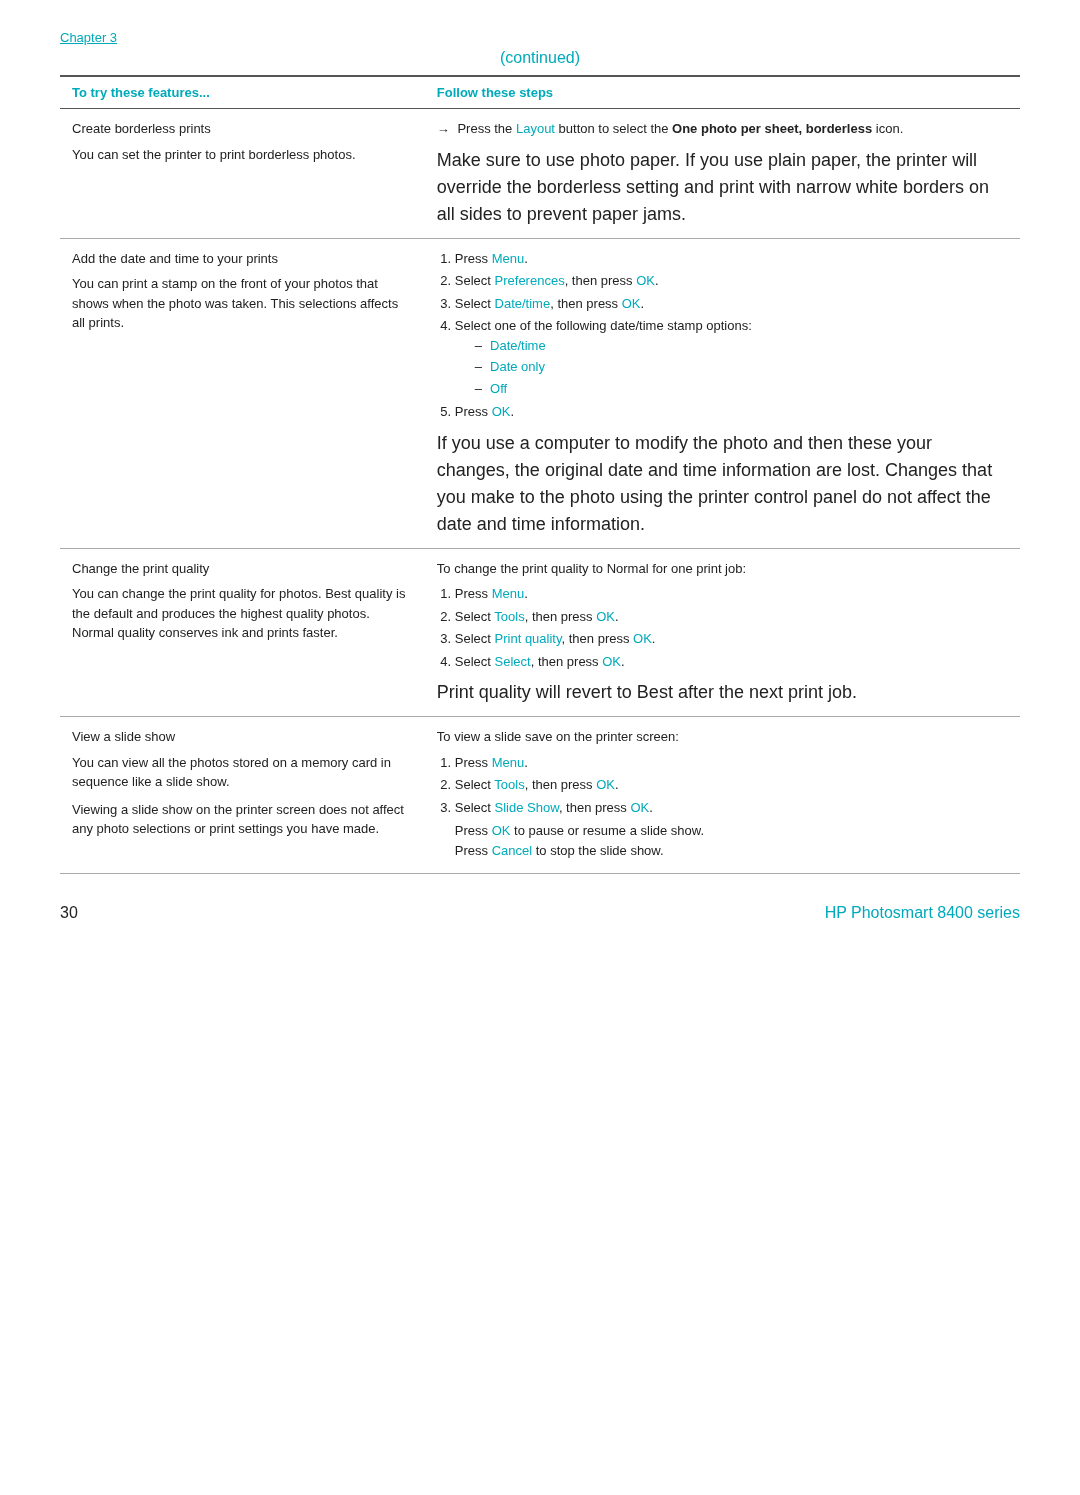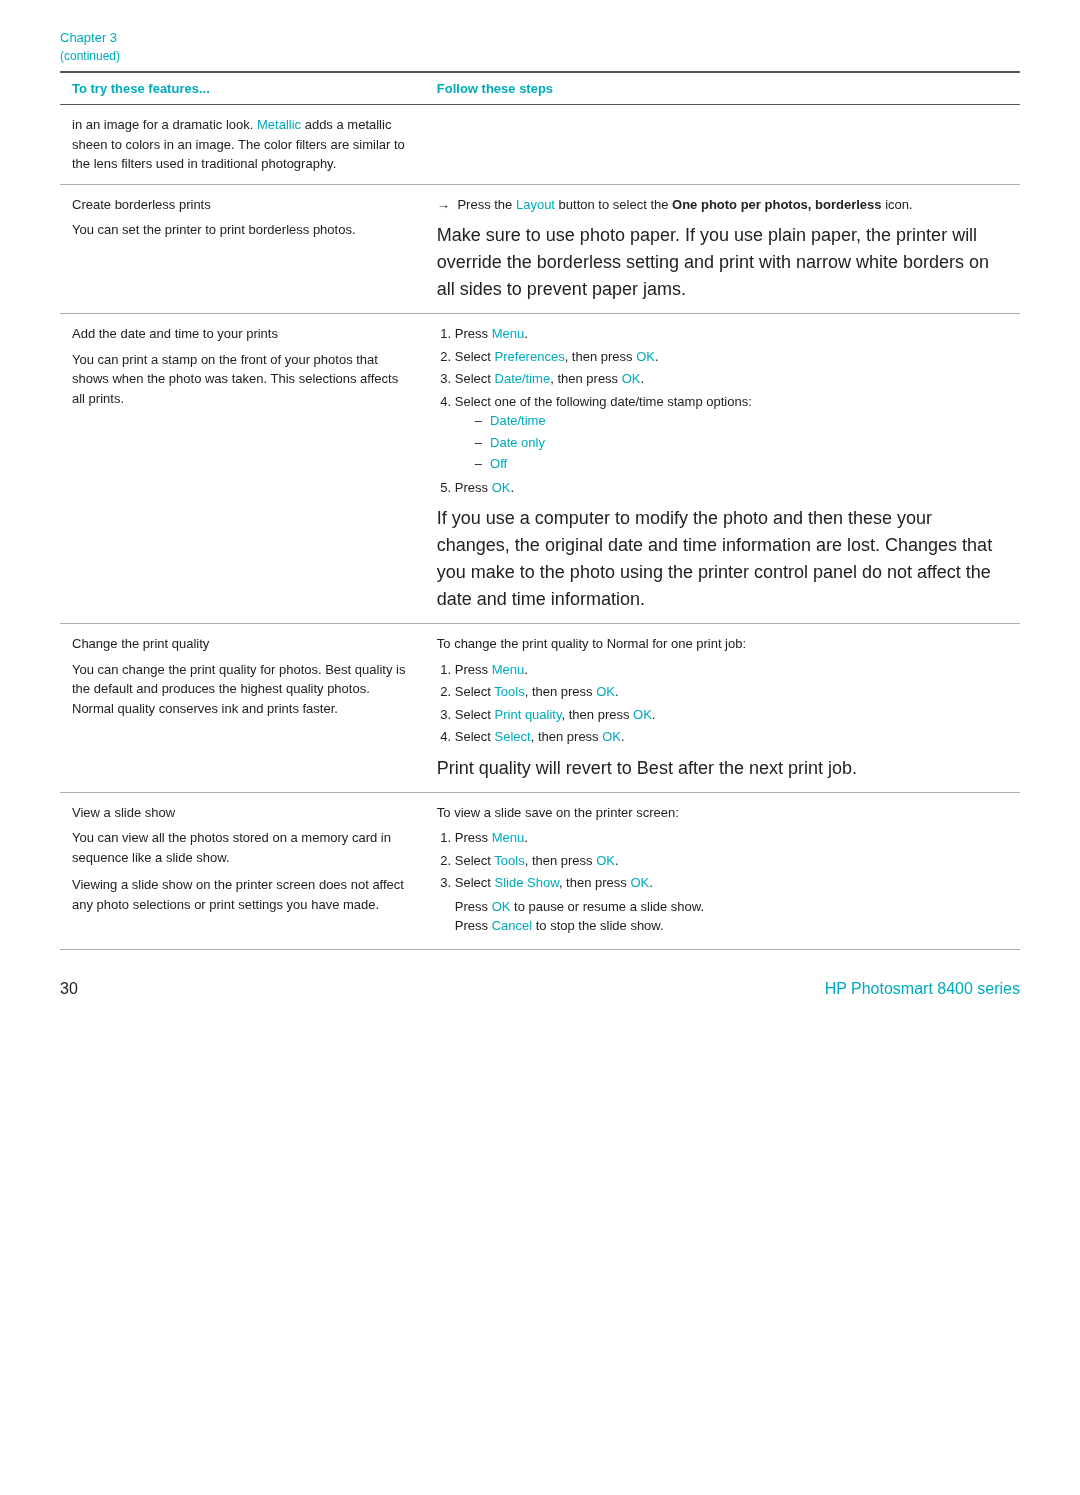--- a/index.html
+++ b/index.html
@@ -9,25 +9,27 @@
       color: #222;
       background: #fff;
       width: 1080px;
       min-height: 1495px;
       padding: 30px 60px 40px 60px;
     }
     .chapter-label {
       color: #00aabb;
       font-size: 13px;
       margin-bottom: 4px;
+      text-decoration: underline;
     }
     .continued {
       color: #00aabb;
-      font-size: 12px;
+      font-size: 16px;
       margin-bottom: 2px;
+      text-align: center;
     }
     table {
       width: 100%;
       border-collapse: collapse;
       margin-top: 8px;
     }
     table thead tr th {
       border-top: 2px solid #555;
       border-bottom: 1.5px solid #555;
       padding: 8px 12px;
@@ -105,37 +107,29 @@
 
 <table>
   <thead>
     <tr>
       <th class="col-features">To try these features...</th>
       <th class="col-steps">Follow these steps</th>
     </tr>
   </thead>
   <tbody>
 
-    <tr>
-      <td class="feature-col">
-        <span>
-          in an image for a dramatic look. <span class="cyan">Metallic</span> adds a metallic sheen to colors in an image. The color filters are similar to the lens filters used in traditional photography.
-        </span>
-      </td>
-      <td class="steps-col"></td>
-    </tr>
 
     <tr>
       <td class="feature-col">
         <div class="feature-title">Create borderless prints</div>
         <div>You can set the printer to print borderless photos.</div>
       </td>
       <td class="steps-col">
         <p>
-          <span class="arrow">→</span> Press the <span class="cyan">Layout</span> button to select the <strong>One photo per photos, borderless</strong> icon.
+          <span class="arrow">→</span> Press the <span class="cyan">Layout</span> button to select the <strong>One photo per sheet, borderless</strong> icon.
         </p>
         <p class="note-paragraph">Make sure to use photo paper. If you use plain paper, the printer will override the borderless setting and print with narrow white borders on all sides to prevent paper jams.</p>
       </td>
     </tr>
 
     <tr>
       <td class="feature-col">
         <div class="feature-title">Add the date and time to your prints</div>
         <div>You can print a stamp on the front of your photos that shows when the photo was taken. This selections affects all prints.</div>
       </td>

